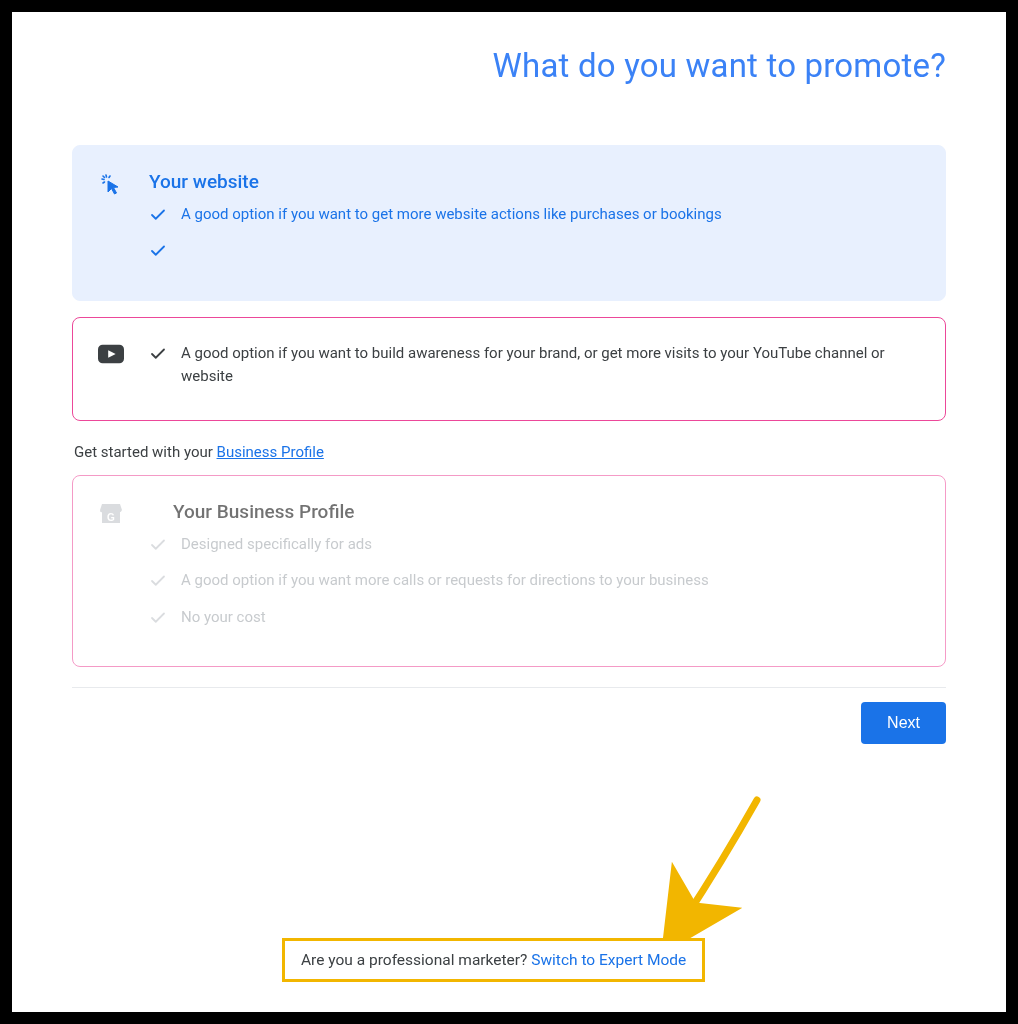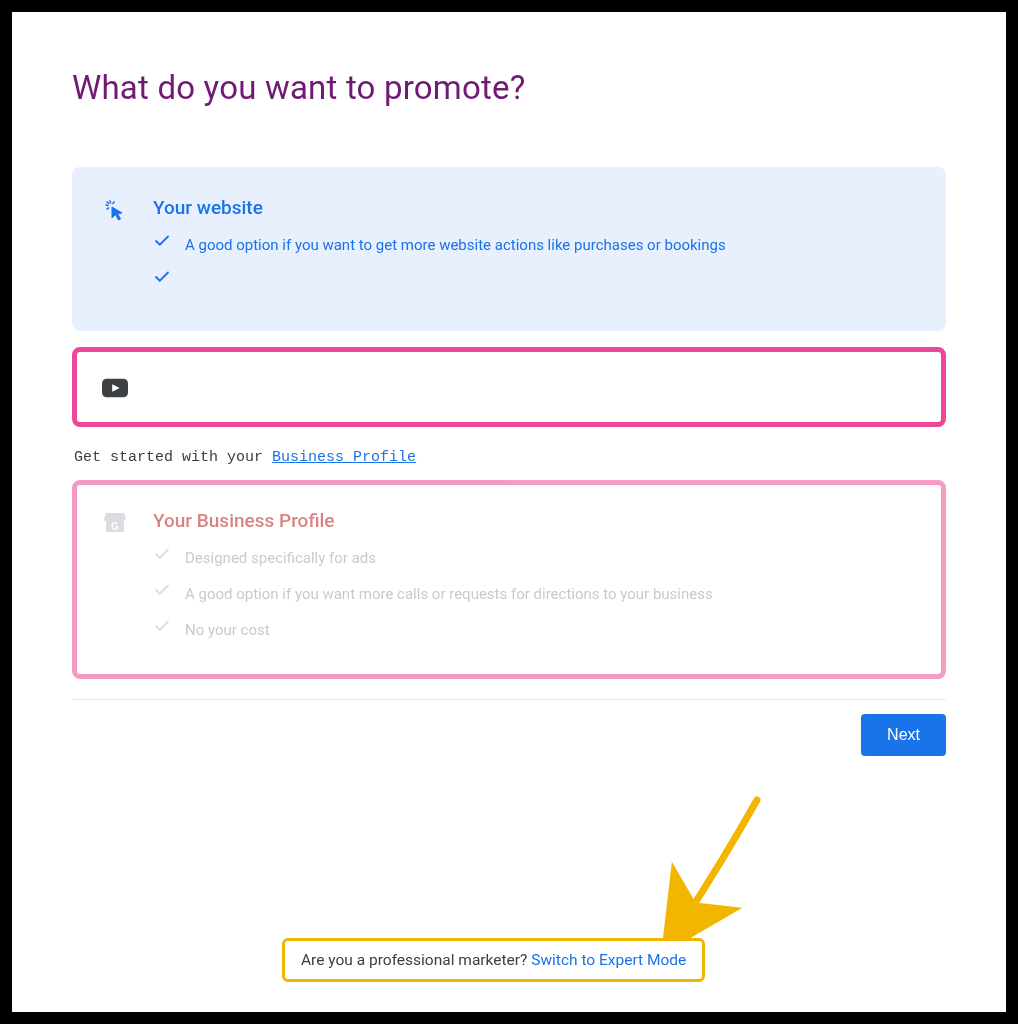--- a/index.html
+++ b/index.html
@@ -10,31 +10,30 @@
     padding: 12px;
   }
   .page {
     background: #fff;
     width: 100%;
     height: 100%;
     padding: 34px 60px 40px 60px;
     position: relative;
   }
   h1.page-title {
-    text-align: left;
+    text-align: right;
     font-size: 33px;
     font-weight: 400;
-    color: #701a75;
+    color: #3b82f6;
     margin-bottom: 60px;
     letter-spacing: 0.2px;
-    margin-top: 22px;
   }
 
   .card {
-    border: 5px solid #ec4899;
+    border: 1px solid #ec4899;
     border-radius: 8px;
     padding: 24px 28px 24px 24px;
     margin-bottom: 16px;
     display: flex;
     align-items: flex-start;
     gap: 24px;
     cursor: pointer;
   }
   .card.selected {
     background: #e8f0fe;
@@ -52,39 +51,38 @@
     padding-top: 2px;
   }
   .card .content { flex: 1; }
   .card .title {
     font-size: 19px;
     font-weight: 500;
     color: #202124;
     margin-bottom: 10px;
   }
   .card.selected .title { color: #1a73e8; }
-  .card.disabled .title { color: #b91c1c; }
+  .card.disabled .title { color: #000000; margin-left: 24px; }
   .bullet {
     display: flex;
-    align-items: flex-end;
+    align-items: flex-start;
     gap: 14px;
     margin-bottom: 8px;
     font-size: 15px;
     line-height: 1.55;
     color: #3c4043;
   }
   .card.selected .bullet { color: #1a73e8; }
   .card.disabled .bullet { color: #9aa0a6; }
   .bullet .check { flex: 0 0 18px; padding-top: 3px; }
 
   .helper-line {
     font-size: 15px;
     color: #3c4043;
     margin: 22px 0 14px 2px;
-    font-family: Liberation Mono, monospace;
   }
   .helper-line a { color: #1a73e8; text-decoration: underline; }
 
   .divider {
     border: none;
     border-top: 1px solid #e8eaed;
     margin-top: 20px;
   }
 
   .next-row {
@@ -108,21 +106,21 @@
     position: absolute;
     left: 650px;
     top: 780px;
     pointer-events: none;
   }
   .expert-box {
     position: absolute;
     left: 270px;
     top: 926px;
     border: 3px solid #f2b600;
-    border-radius: 6px;
+    border-radius: 0;
     padding: 10px 16px;
     font-size: 15.5px;
     color: #3c4043;
     background: #fff;
   }
   .expert-box a { color: #1a73e8; text-decoration: none; cursor: pointer; }
 
   
   .selected .cursor-icon path { stroke: #1a73e8; }
   .check-blue { stroke: #1a73e8; }
@@ -168,20 +166,28 @@
   </div>
 
   <div class="card">
     <div class="icon-slot">
       <svg width="26" height="20" viewBox="0 0 28 20">
         <rect x="0" y="0" width="28" height="20" rx="5" fill="#3c4043"></rect>
         <path d="M11 6 L19 10 L11 14 Z" fill="#fff"></path>
       </svg>
     </div>
     <div class="content">
+      <div class="bullet">
+        <span class="check">
+          <svg width="18" height="18" viewBox="0 0 24 24" fill="none">
+              <path class="check-dark" d="M4 12 L9 17 L20 6" stroke-width="2.4" stroke-linecap="round" stroke-linejoin="round"></path>
+            </svg>
+        </span>
+        <span>A good option if you want to build awareness for your brand, or get more visits to your YouTube channel or website</span>
+      </div>
     </div>
   </div>
 
   <div class="helper-line">
     <span>Get started with your </span><a href="#">Business Profile</a>
   </div>
 
   <div class="card disabled">
     <div class="icon-slot">
       <svg width="24" height="22" viewBox="0 0 24 22">

